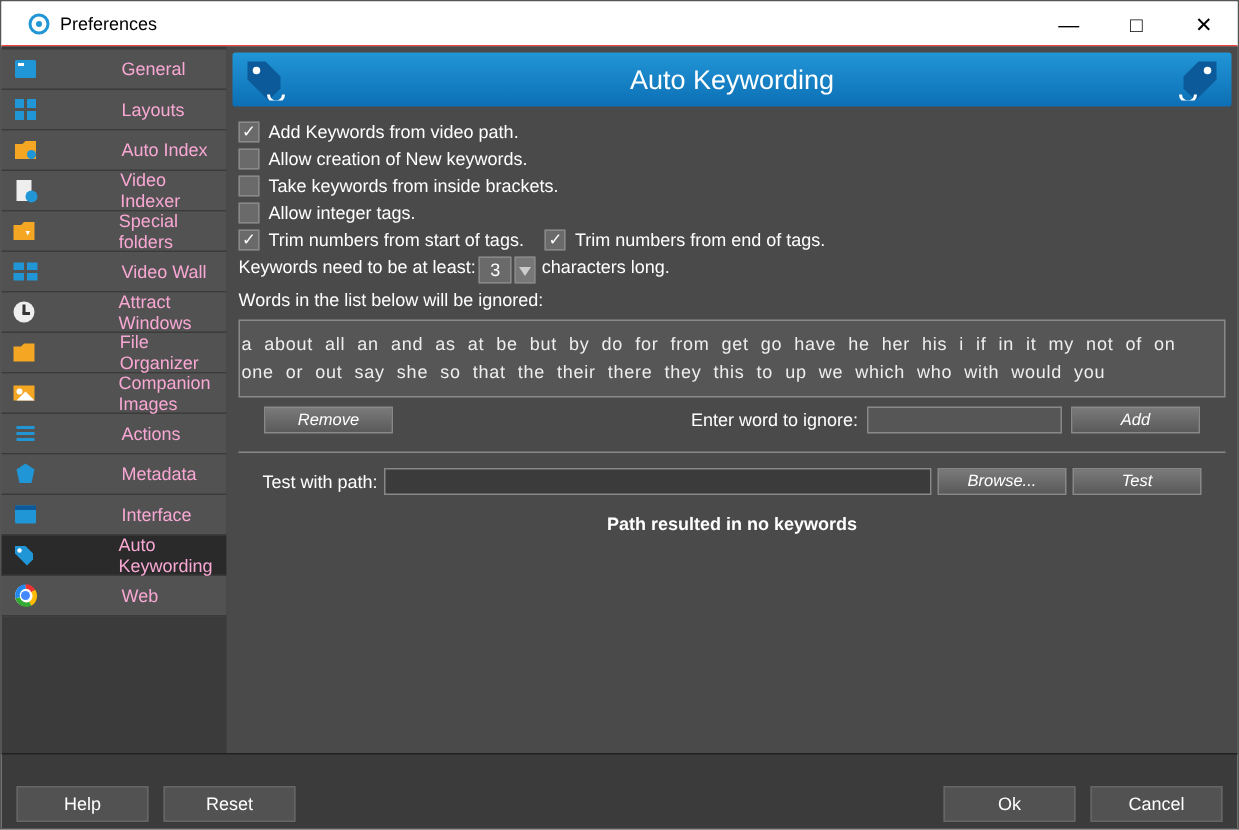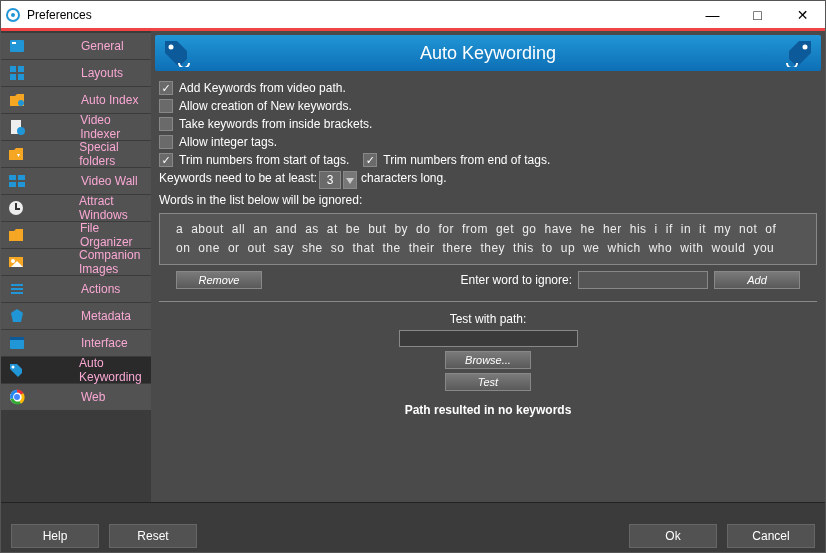--- a/index.html
+++ b/index.html
@@ -1,47 +1,47 @@
 <!DOCTYPE html>
 <html><head>
 <meta charset="utf-8">
 <style>
 * { box-sizing: border-box; margin: 0; padding: 0; font-family: "Segoe UI", Tahoma, sans-serif; }
 body { background: #fff; width: 826px; height: 553px; overflow: hidden; }
 .window { width: 826px; height: 553px; border: 1px solid #555; display: flex; flex-direction: column; }
-.titlebar { height: 30px; background: #fff; display: flex; align-items: center; padding-left: 4px; border-bottom: 3px solid #ef4444; }
+.titlebar { height: 30px; background: #fff; display: flex; align-items: center; padding-left: 17px; border-bottom: 1px solid #ef4444; }
 .titlebar .title { font-size: 12px; color: #000; flex: 1; margin-left: 6px; }
 .titlebar .win-btn { width: 45px; height: 30px; display: flex; align-items: center; justify-content: center; font-size: 14px; color: #000; }
 .content { flex: 1; display: flex; background: #3b3b3b; }
 .sidebar { width: 150px; background: #3b3b3b; display: flex; flex-direction: column; padding-top: 2px; }
 .side-item { display: flex; align-items: center; height: 27px; padding-left: 6px; background: #525252; margin: 0; border-bottom: 1px solid #3b3b3b; font-size: 12px; color: #f9a8d4; cursor: pointer; gap: 48px; }
 .side-item.active { background: #2a2a2a; }
 .side-item .icon { width: 20px; height: 20px; margin-right: 6px; display: flex; align-items: center; justify-content: center; }
 .main { flex: 1; background: #4a4a4a; display: flex; flex-direction: column; padding: 4px; }
 .header { height: 36px; background: linear-gradient(to bottom, #2196d6, #0d6fb5); border-radius: 2px; display: flex; align-items: center; justify-content: center; color: #fff; font-size: 18px; font-weight: 400; position: relative; margin-bottom: 8px; }
 .header .tag-icon-l, .header .tag-icon-r { position: absolute; top: 2px; }
 .header .tag-icon-l { left: 6px; }
 .header .tag-icon-r { right: 6px; }
 .row { display: flex; align-items: flex-start; margin: 2px 4px; font-size: 12px; color: #fff; }
 .checkbox { width: 14px; height: 14px; background: #6a6a6a; margin-right: 6px; display: inline-flex; align-items: center; justify-content: center; border: 1px solid #888; }
 .checkbox.checked::after { content: "✓"; color: #fff; font-size: 11px; line-height: 1; }
 .row label { cursor: default; }
 .inline-group { display: inline-flex; align-items: center; margin-right: 14px; }
 .num-field { width: 22px; height: 18px; background: #6a6a6a; color: #fff; text-align: center; font-size: 12px; margin: 0 2px; border: 1px solid #888; display: inline-flex; align-items: center; justify-content: center; }
 .stepper { width: 14px; height: 18px; background: #777; border: 1px solid #888; display: inline-flex; align-items: center; justify-content: center; margin-right: 4px; }
-.ignore-box { margin: 4px; border: 1px solid #888; background: #565656; padding: 6px 16px; font-size: 12px; color: #eee; line-height: 1.6; letter-spacing: 0.5px; }
+.ignore-box { margin: 4px; border: 1px solid #888; background: #565656; padding: 6px 1px; font-size: 12px; color: #eee; line-height: 1.6; letter-spacing: 0.5px; }
 .ignore-box span { margin-right: 8px; display: inline-block; }
 .btn { background: linear-gradient(to bottom, #7a7a7a, #5a5a5a); border: 1px solid #888; color: #fff; font-size: 11px; height: 18px; padding: 0 10px; font-style: italic; display: inline-flex; align-items: center; justify-content: center; cursor: pointer; }
 .btn-wide { width: 86px; }
 .control-row { display: flex; align-items: center; margin: 2px 21px; font-size: 12px; color: #fff; }
 .control-row .spacer { flex: 1; }
 .text-input { background: #565656; border: 1px solid #888; height: 18px; color: #fff; font-size: 12px; padding: 0 4px; }
 .input-wide { width: 130px; }
 .divider { border-top: 1px solid #888; margin: 10px 4px 8px 4px; }
-.test-row { display: flex; align-items: center; margin: 2px 20px; font-size: 12px; color: #fff; gap: 4px; flex-direction: column; }
+.test-row { display: flex; align-items: center; margin: 2px 20px; font-size: 12px; color: #fff; gap: 4px; }
 .test-input { flex: 1; background: #3b3b3b; border: 1px solid #888; height: 18px; }
 .result-text { text-align: center; color: #fff; font-size: 12px; font-weight: bold; margin-top: 10px; }
 .footer { height: 50px; background: #3b3b3b; display: flex; align-items: flex-end; padding: 4px 10px; gap: 10px; border-top: 1px solid #222;}
 .footer .spacer { flex: 1; }
 .foot-btn { width: 88px; height: 24px; background: #525252; border: 1px solid #666; color: #fff; font-size: 12px; display: flex; align-items: center; justify-content: center; cursor: pointer; }
 svg { display: block; }
 </style>
 </head>
 <body>
 

